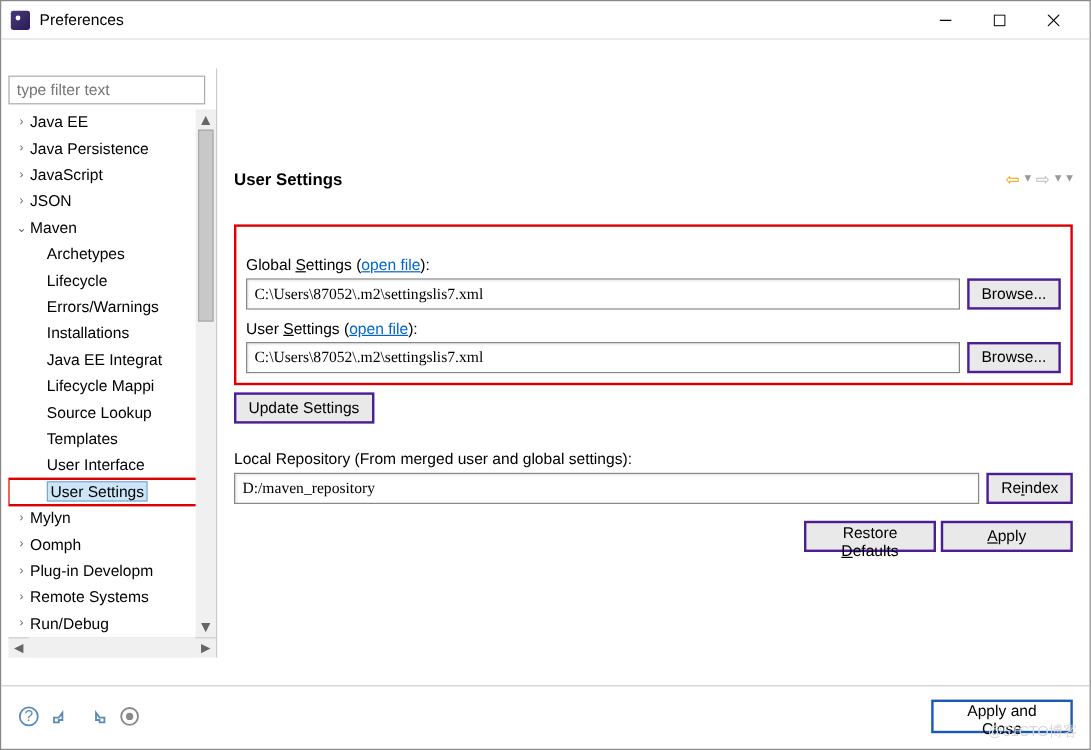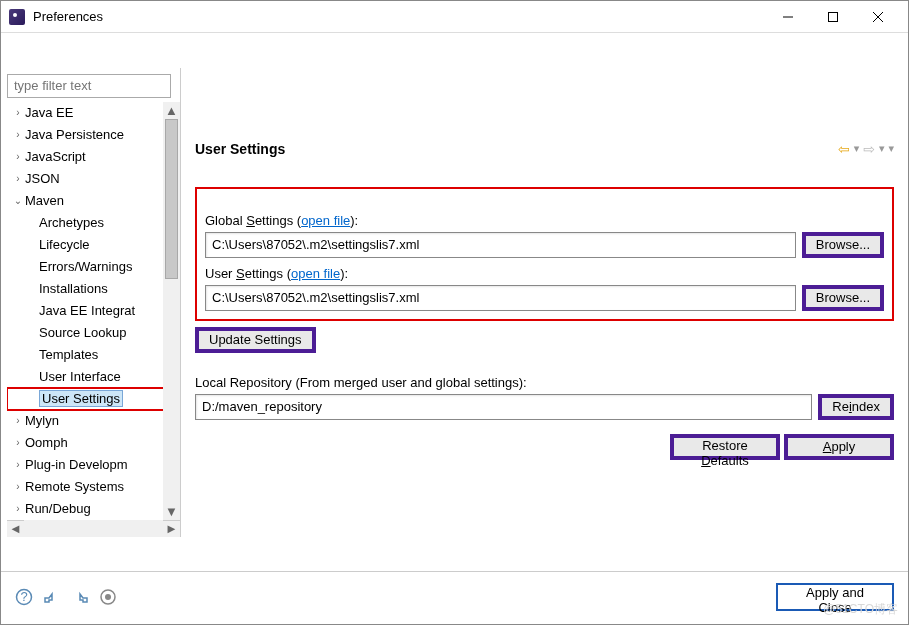--- a/index.html
+++ b/index.html
@@ -29,22 +29,22 @@
     .rheader h2 { margin:0; font-size: 14px; font-weight: bold; }
     .navicons { display:flex; gap: 4px; align-items:center; }
     .navicons span { font-size: 11px; color:#999; }
     .navicons .back { color:#e6a817; font-size:14px; }
     .navicons .fwd { color:#bbb; font-size:14px; }
     .content { padding: 6px 14px; flex:1; position:relative; }
     .redbox { border: 2px solid #d00; padding: 24px 8px 6px 8px; margin-bottom: 4px; margin-top: 16px; }
     .label-row { margin-bottom: 4px; }
     .link { color: #0066cc; text-decoration: underline; cursor:pointer; }
     .input-row { display:flex; gap: 6px; margin-bottom: 8px; }
-    .text-input { flex:1; height: 26px; border: 1px solid #888; box-shadow: inset 1px 1px 2px rgba(0,0,0,0.1); padding: 2px 6px; background:#fff; }
-    .btn { height: 26px; padding: 0 10px; background: #e9e9e9; border: 4px solid #4c1d95; cursor:pointer; }
+    .text-input { flex:1; height: 26px; border: 1px solid #888; box-shadow: inset 1px 1px 2px rgba(0,0,0,0.1); padding: 2px 6px; background:#fff;font-family:Liberation Serif, serif; }
+    .btn { height: 26px; padding: 0 10px; background: #e9e9e9; border: 2px solid #4c1d95; cursor:pointer; }
     .update-btn { margin-top: 2px; }
     .local-label { margin-top: 22px; margin-bottom: 4px; }
     .footer-defaults { display:flex; justify-content:flex-end; gap: 4px; padding: 0 14px 14px 0; }
     .footer-defaults .btn { width: 110px; background:#e9e9e9; }
     .sep { border-top: 1px solid #ccc; }
     .bottombar { height: 50px; display:flex; align-items:center; justify-content:space-between; padding: 0 14px; }
     .bottombar .icons { display:flex; gap: 10px; align-items:center; }
     .icon-btn { width:18px; height:18px; display:flex; align-items:center; justify-content:center; color:#5a8ab5; }
     .botbtns { display:flex; gap: 8px; flex-direction: column; }
     .botbtns .btn { width: 118px; height: 28px; }
@@ -116,20 +116,23 @@
           <div class="node child">
             <span>Errors/Warnings</span>
           </div>
           <div class="node child">
             <span>Installations</span>
           </div>
           <div class="node child">
             <span>Java EE Integrat</span>
           </div>
           <div class="node child">
+            <span>Lifecycle Mappi</span>
+          </div>
+          <div class="node child">
             <span>Source Lookup</span>
           </div>
           <div class="node child">
             <span>Templates</span>
           </div>
           <div class="node child">
             <span>User Interface</span>
           </div>
           <div class="node child annot-red">
             <span class="selected">User Settings</span>

